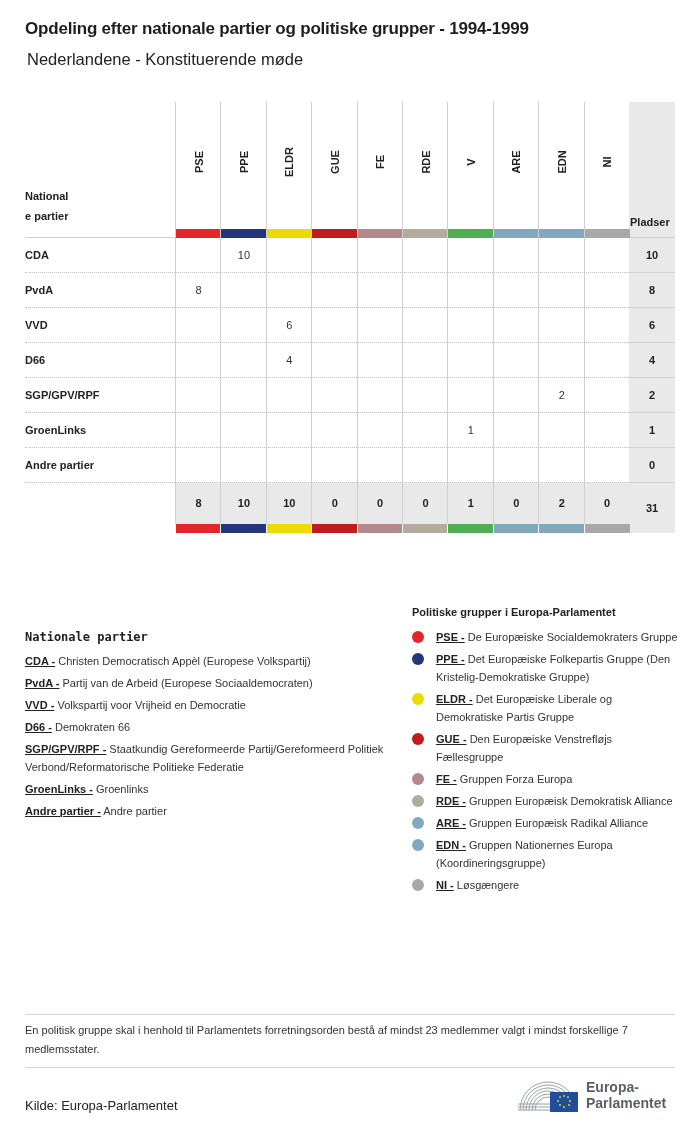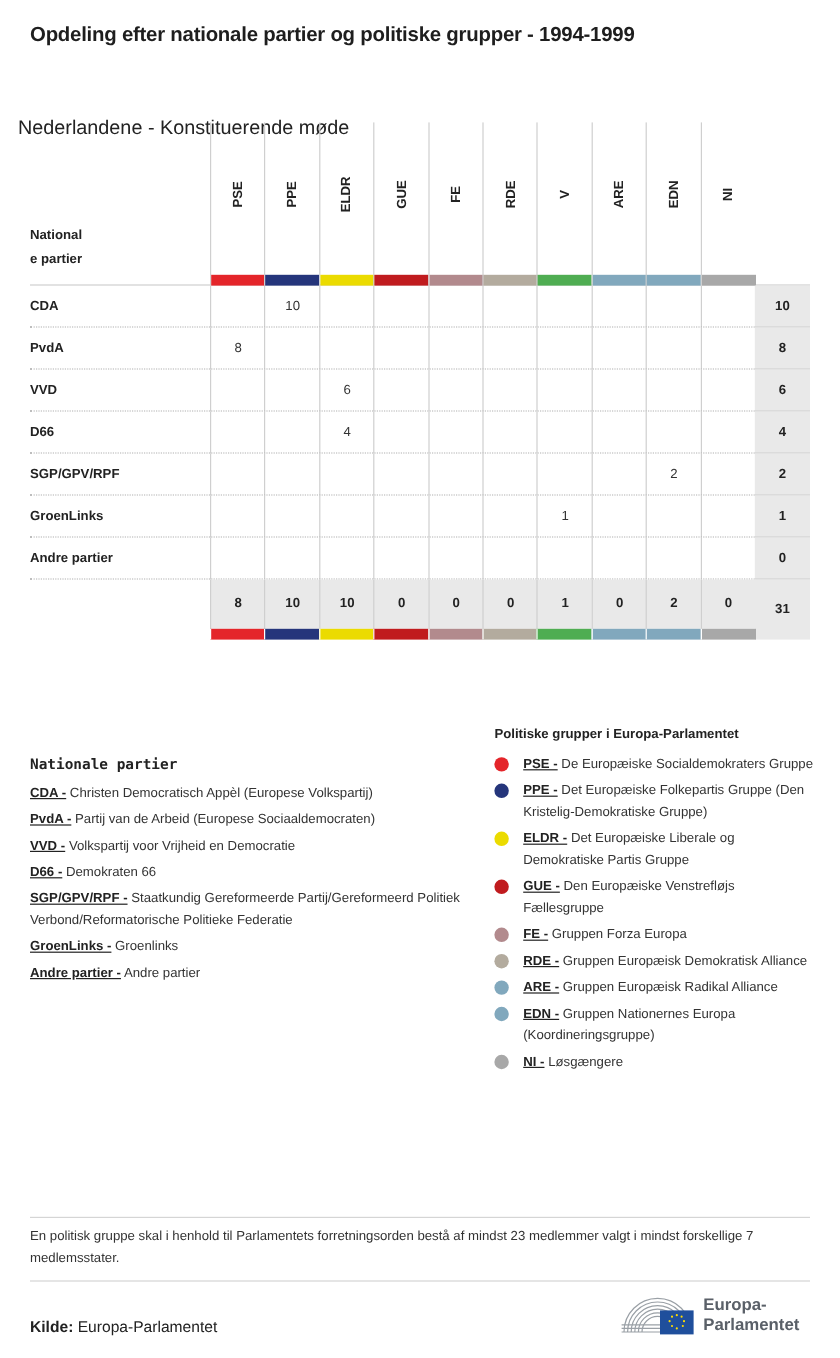--- a/index.html
+++ b/index.html
@@ -1,20 +1,20 @@
 <!DOCTYPE html>
 <html><head>
 <meta charset="utf-8">
 <style>
   * { box-sizing: border-box; margin: 0; padding: 0; }
   html, body { width: 700px; height: 1132px; background: #ffffff; }
   body { font-family: "Liberation Sans", "DejaVu Sans", sans-serif; color: #222; position: relative; overflow: hidden; }
 
   .title { position: absolute; left: 25px; top: 19px; font-size: 17px; font-weight: bold; color: #1e1e1e; letter-spacing: -0.2px; }
-  .subtitle { position: absolute; left: 15px; top: 50px; font-size: 16.5px; color: #222; margin-top: 48px; }
+  .subtitle { position: absolute; left: 27px; top: 50px; font-size: 16.5px; color: #222; }
 
   
   .tbl { position: absolute; left: 25px; top: 102px; width: 650px; }
   .hdr-row { position: relative; height: 136px; }
   .hdr-national { position: absolute; left: 0; top: 84px; font-size: 11px; font-weight: bold; line-height: 20px; color: #222; width: 60px; }
   .grp-col { position: absolute; top: 0; width: 46px; height: 136px; border-left: 1px solid #cfcfcf; }
   .grp-col .lbl { position: absolute; left: 50%; top: 60px; transform: translate(-50%, -50%) rotate(-90deg); font-size: 11px; font-weight: bold; color: #222; white-space: nowrap; }
   .grp-col .bar { position: absolute; left: 0; right: 0; bottom: 0; height: 9px; }
   .pladser-col { position: absolute; left: 604px; top: 0; width: 46px; height: 136px; background: #e9e9e9; }
   .pladser-col .lbl { position: absolute; left: 1px; bottom: 10px; font-size: 11px; font-weight: bold; color: #222; }
@@ -39,34 +39,37 @@
 
   .legend-right { position: absolute; left: 412px; top: 606px; width: 270px; }
   .legend-right h3 { font-size: 11px; font-weight: bold; color: #222; margin-bottom: 10px; }
   .legend-right .item { position: relative; padding-left: 24px; font-size: 11px; line-height: 18px; color: #333; margin-bottom: 4px; }
   .legend-right .item b { color: #222; text-decoration: underline; }
   .legend-right .dot { position: absolute; left: 0; top: 3px; width: 12px; height: 12px; border-radius: 50%; }
 
   .rule { position: absolute; left: 25px; width: 650px; height: 1px; background: #d5d5d5; }
   .note { position: absolute; left: 25px; top: 1021px; width: 640px; font-size: 11px; line-height: 19px; color: #333; }
   .source { position: absolute; left: 25px; top: 1098px; font-size: 13px; color: #222; }
-  .source b { font-weight: bold; }
+  .source b { font-weight: normal; }
 
   .logo { position: absolute; left: 516px; top: 1076px; width: 160px; height: 38px; }
   .logo-text { position: absolute; left: 70px; top: 3px; font-size: 14px; font-weight: bold; line-height: 16px; color: #5a6068; }
 </style>
 </head>
 <body>
 
 <div class="title">Opdeling efter nationale partier og politiske grupper - 1994-1999</div>
 <div class="subtitle">Nederlandene - Konstituerende møde</div>
 
 <div class="tbl">
   <div class="hdr-row" id="hdr-row">
     <div class="hdr-national">National<br>e partier</div>
+    <div class="pladser-col">
+      <span class="lbl">Pladser</span>
+    </div>
     <div class="hdr-line"></div>
   <div class="grp-col" style="left: 150px;">
         <span class="lbl">PSE</span>
         <div class="bar" style="background: rgb(228, 37, 42);"></div>
       </div>
       <div class="grp-col" style="left: 195.4px;">
         <span class="lbl">PPE</span>
         <div class="bar" style="background: rgb(37, 53, 123);"></div>
       </div>
       <div class="grp-col" style="left: 240.8px;">

